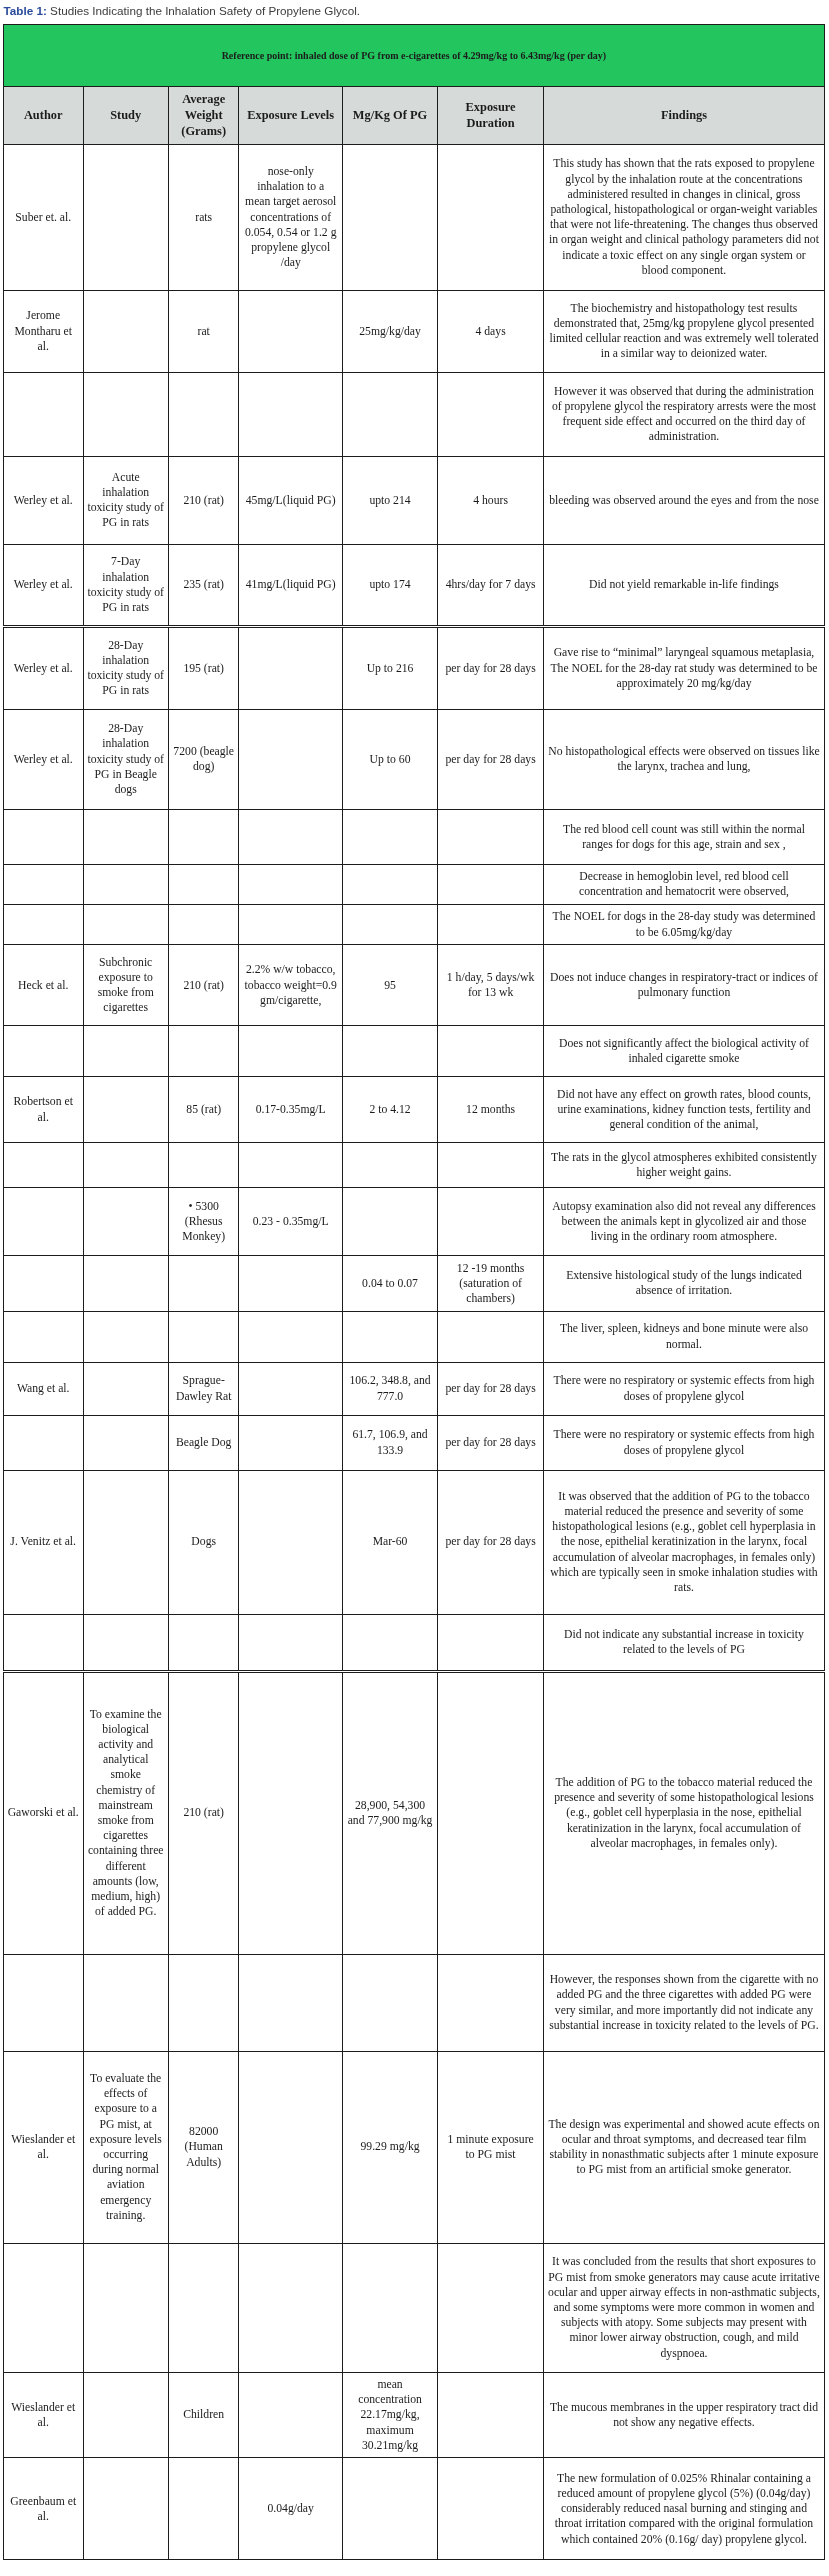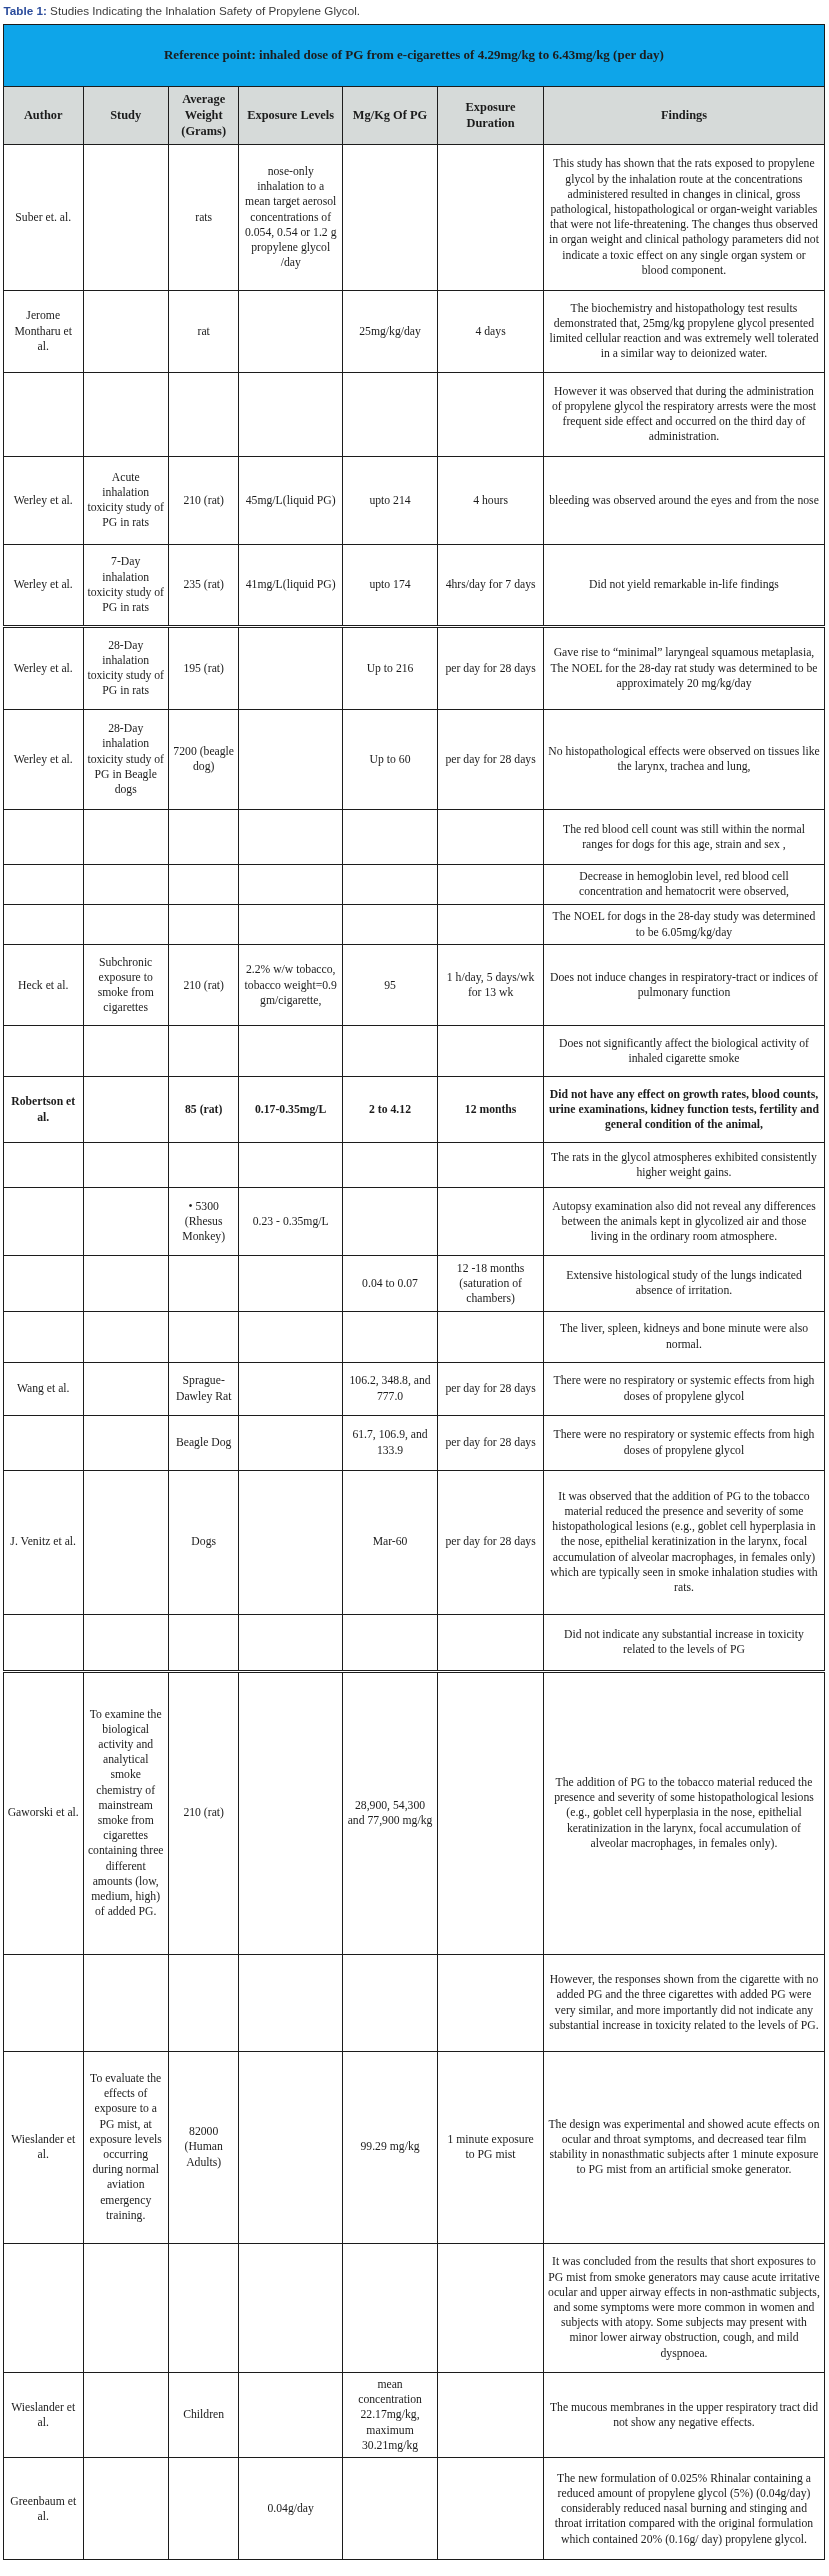--- a/index.html
+++ b/index.html
@@ -33,23 +33,23 @@
   table.safety-table td, table.safety-table th {
     border: 0.7px solid #1c1c1c;
     vertical-align: middle;
     text-align: center;
     padding: 4.4px 3.7px;
     font-size: 11.7px;
     line-height: 1.3;
     word-wrap: break-word;
   }
   tr.ref-row td {
-    background: #0ea5e9;
+    background: #22c55e;
     font-weight: 700;
-    font-size: 13px;
+    font-size: 10px;
     height: 62px;
     border-bottom: 0.7px solid #1c1c1c;
   }
   tr.head-row th {
     background: #d6dad9;
     font-weight: 700;
     font-size: 12.4px;
     height: 51px;
   }
   td.findings-cell { padding: 4.4px 7.3px; }
@@ -188,21 +188,21 @@
       </tr>
       <tr style="height: 51px;">
         <td></td>
         <td></td>
         <td></td>
         <td></td>
         <td></td>
         <td></td>
         <td class="findings-cell">Does not significantly affect the biological activity of inhaled cigarette smoke</td>
       </tr>
-      <tr style="height: 66px; font-weight: bold;">
+      <tr style="height: 66px;">
         <td>Robertson et al.</td>
         <td></td>
         <td>85 (rat)</td>
         <td>0.17-0.35mg/L</td>
         <td>2 to 4.12</td>
         <td>12 months</td>
         <td class="findings-cell">Did not have any effect on growth rates, blood counts, urine examinations, kidney function tests, fertility and general condition of the animal,</td>
       </tr>
       <tr style="height: 45px;">
         <td></td>
@@ -221,21 +221,21 @@
         <td></td>
         <td></td>
         <td class="findings-cell">Autopsy examination also did not reveal any differences between the animals kept in glycolized air and those living in the ordinary room atmosphere.</td>
       </tr>
       <tr style="height: 53px;">
         <td></td>
         <td></td>
         <td></td>
         <td></td>
         <td>0.04 to 0.07</td>
-        <td>12 -18 months (saturation of chambers)</td>
+        <td>12 -19 months (saturation of chambers)</td>
         <td class="findings-cell">Extensive histological study of the lungs indicated absence of irritation.</td>
       </tr>
       <tr style="height: 51px;">
         <td></td>
         <td></td>
         <td></td>
         <td></td>
         <td></td>
         <td></td>
         <td class="findings-cell">The liver, spleen, kidneys and bone minute were also normal.</td>

